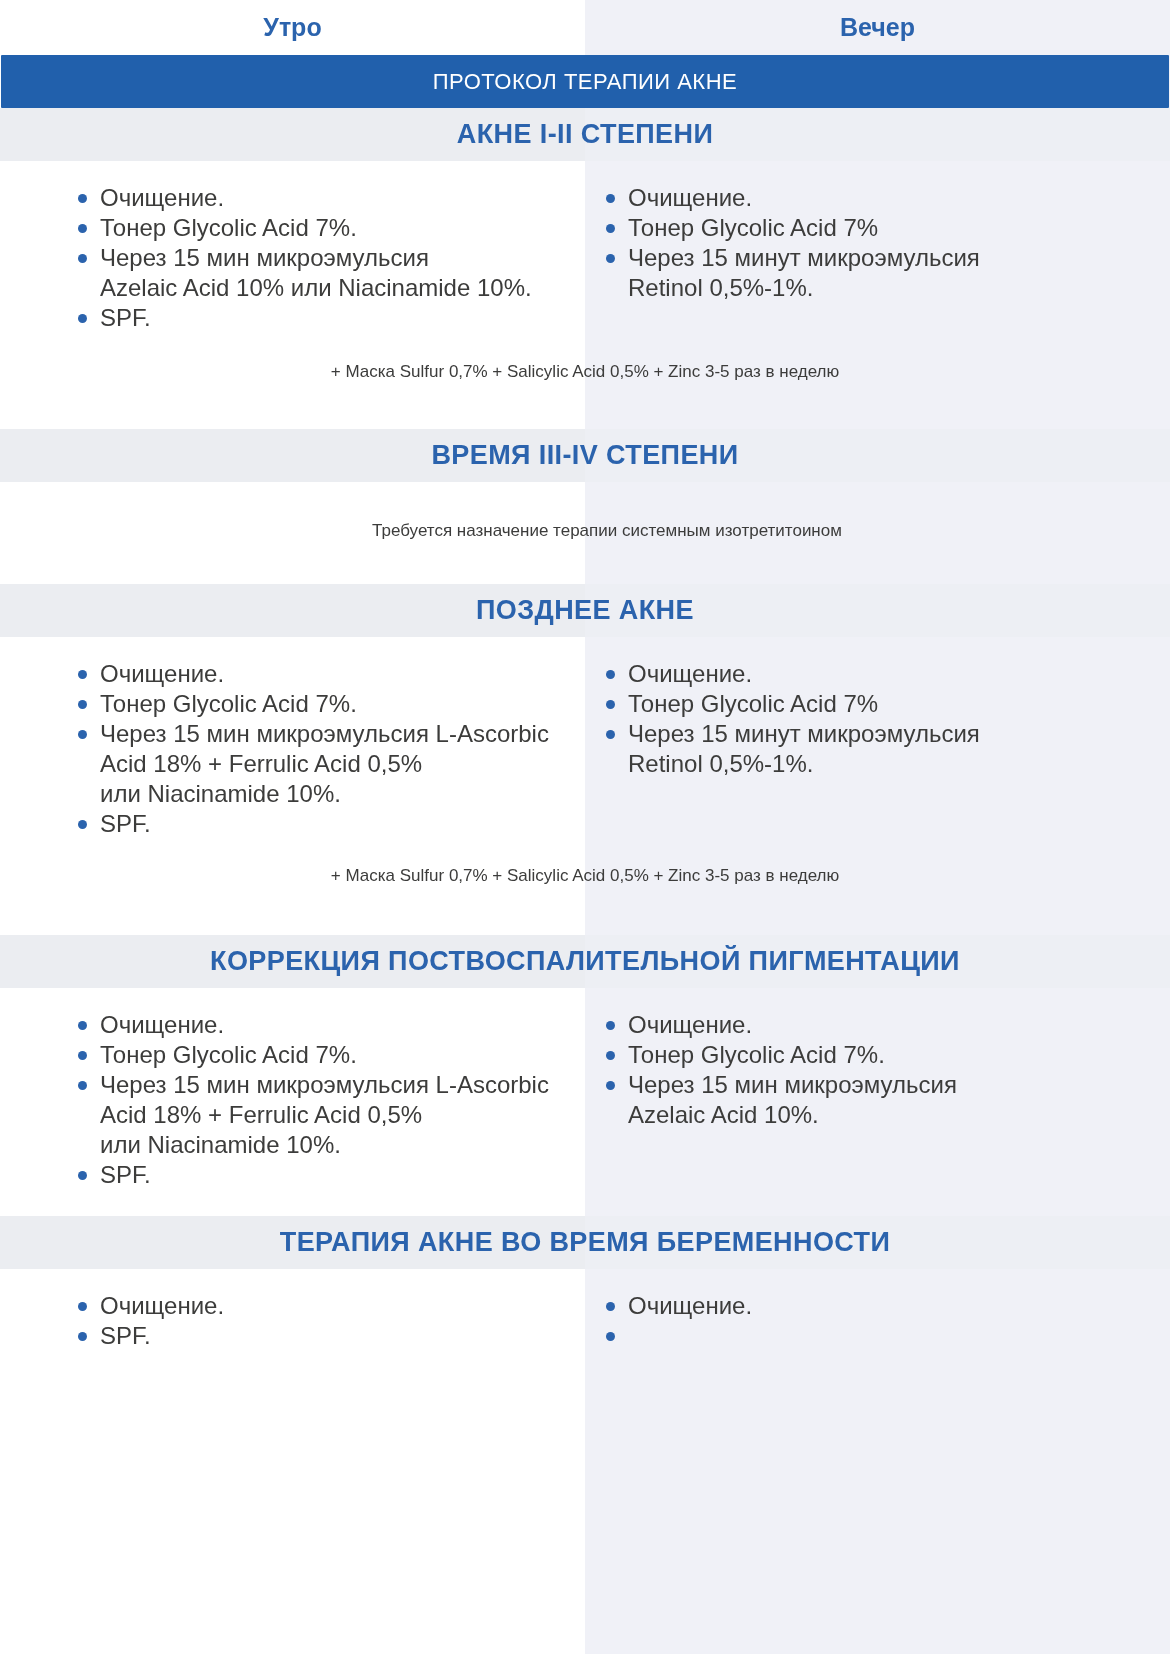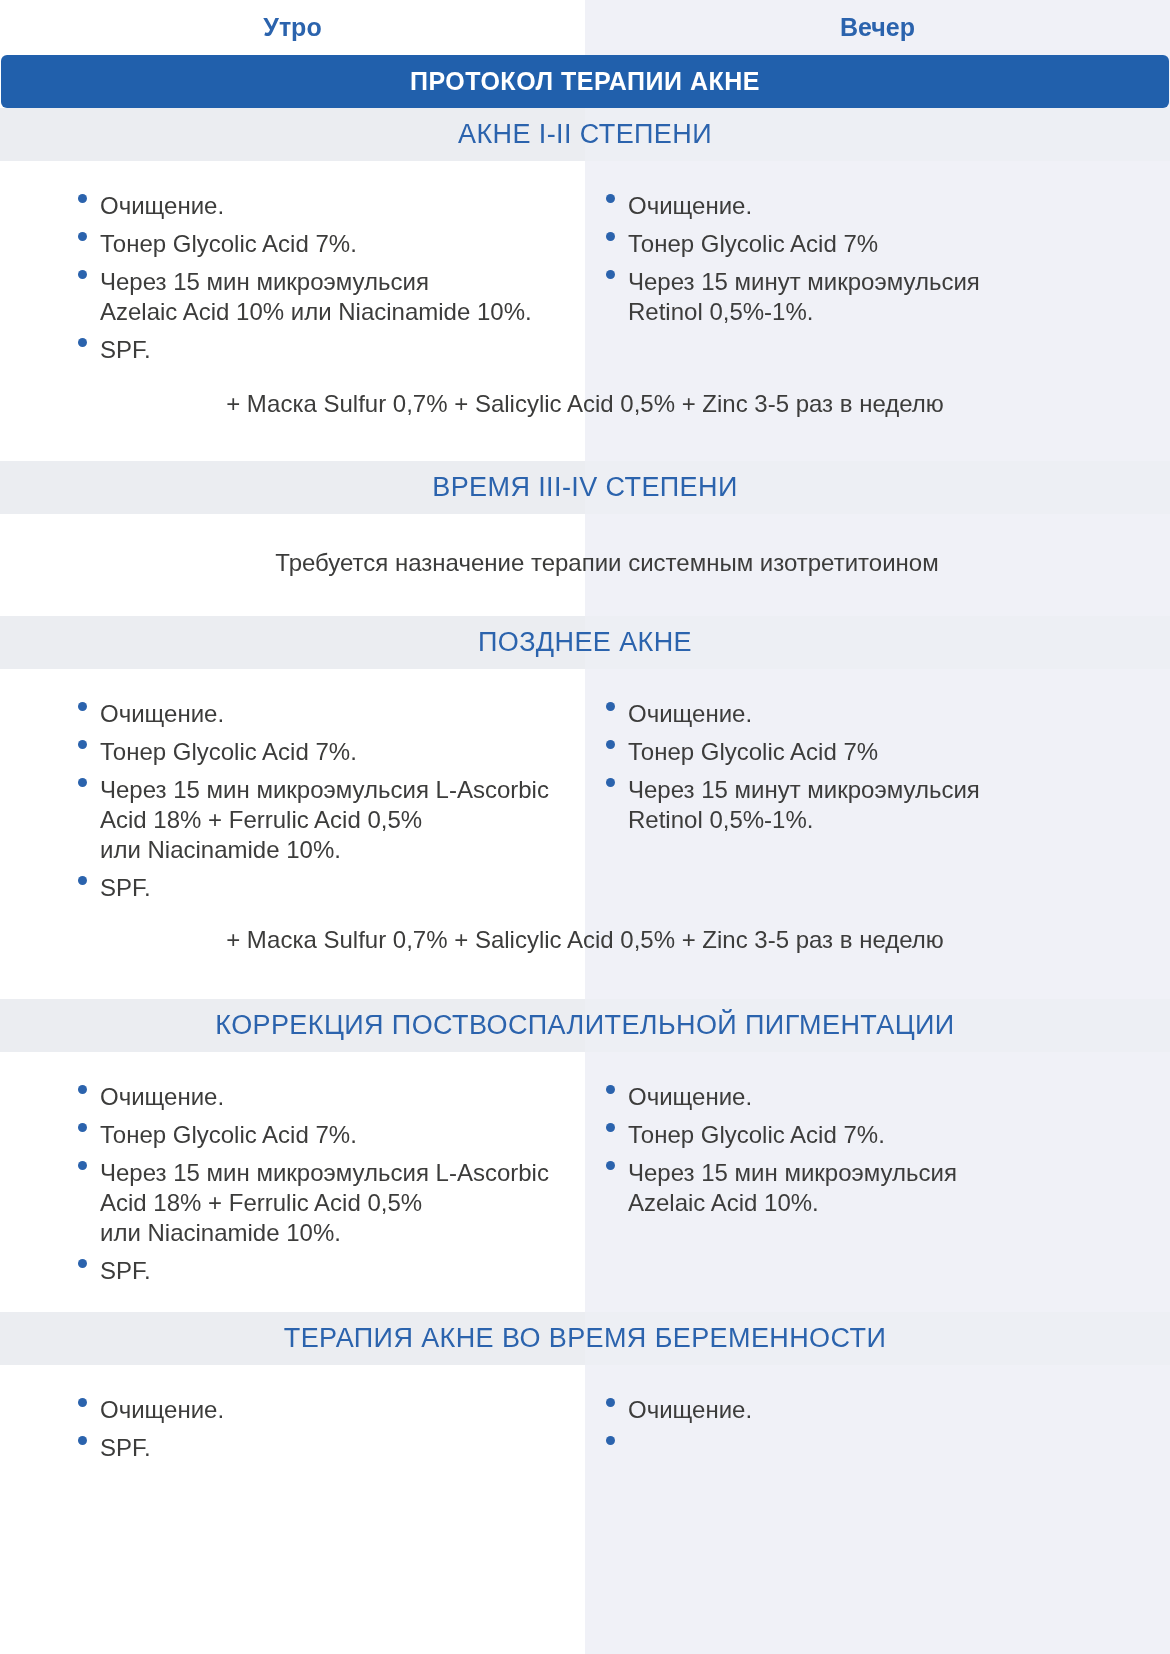--- a/index.html
+++ b/index.html
@@ -20,57 +20,56 @@
   .col-headers { display: flex; height: 55px; text-align: right; }
   .col-header {
     width: 50%; display: flex; align-items: center; justify-content: center;
     color: var(--heading-blue, #2b63ad);
     font-size: 25px; font-weight: bold;
   }
 
   .main-title {
     height: 53px; margin: 0 1px;
     background: var(--accent-blue, #2160ac);
-    border-radius: 6px;
-    color: #ffffff; font-size: 25px; font-weight: bold; letter-spacing: 0.5px;
+    border-radius: 1px;
+    color: #ffffff; font-size: 22px; font-weight: normal; letter-spacing: 0.5px;
     display: flex; align-items: center; justify-content: center;
   }
 
   .section-heading {
     height: 53px;
     background: linear-gradient(to right,
       var(--band-left, #ebedf1) 0%, var(--band-left, #ebedf1) 50%,
       var(--band-right, #edeff4) 50%, var(--band-right, #edeff4) 100%);
     color: var(--heading-blue, #2b63ad);
-    font-size: 27px; font-weight: normal; letter-spacing: 0.4px;
+    font-size: 27px; font-weight: bold; letter-spacing: 0.4px;
     display: flex; align-items: center; justify-content: center;
     text-align: center;
   }
 
   .lists { display: flex; padding-top: 22px; }
   .col { box-sizing: border-box; }
   .col.morning { width: 585px; padding-left: 78px; padding-right: 16px; }
   .col.evening { width: 585px; padding-left: 21px; padding-right: 24px; }
 
   .li { display: flex; align-items: flex-start; }
   .bullet {
     flex: none; width: 9px; height: 9px; border-radius: 50%;
     background: var(--heading-blue, #2b63ad);
     margin: 11px 13px 0 0;
   }
   .li-text {
     font-size: 24px; line-height: 30px;
     color: var(--text-color, #3c3c3b);
     white-space: pre-line;
-    margin-top: 8px;
   }
 
   .note {
     text-align: center;
-    font-size: 24px; line-height: 30px;
+    font-size: 17px; line-height: 30px;
     color: var(--text-color, #3c3c3b);
   }
   .note-mask-1   { padding: 24px 0 42px; }
   .note-solo     { padding: 34px 0 38px; margin-left: 44px; }
   .note-mask-2   { padding: 22px 0 44px; }
   .lists-pad-btm { padding-bottom: 26px; }
 </style>
 </head>
 <body>
 

